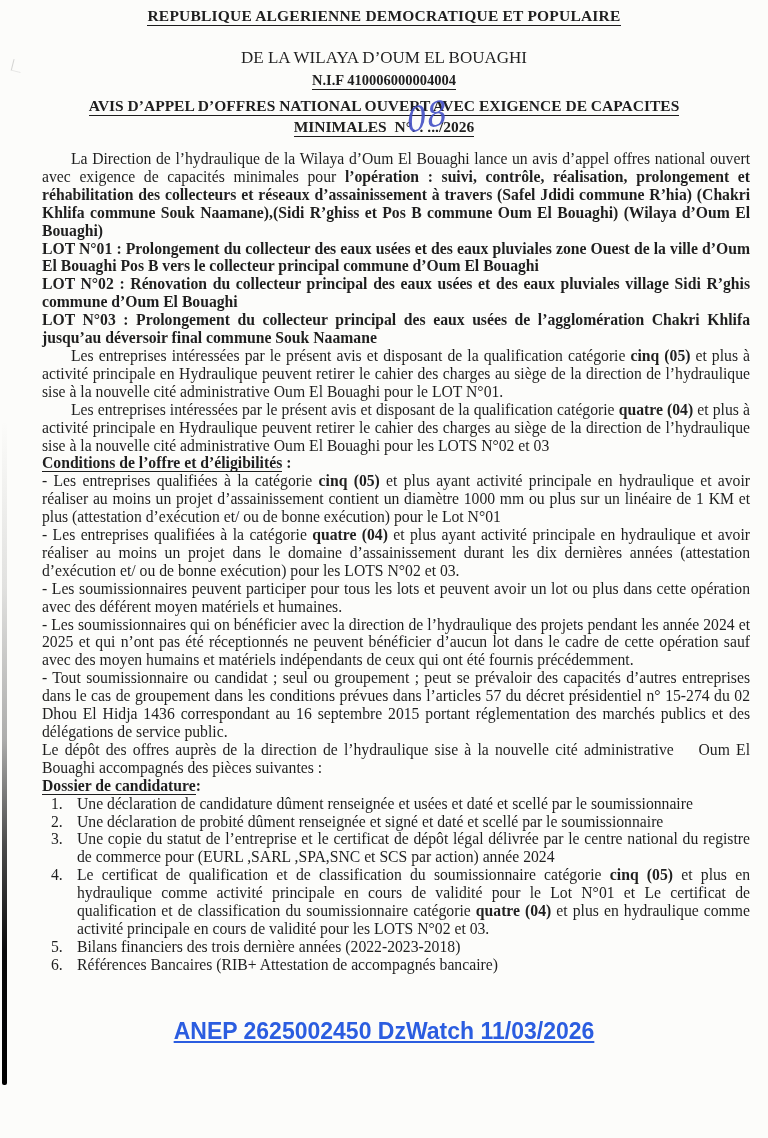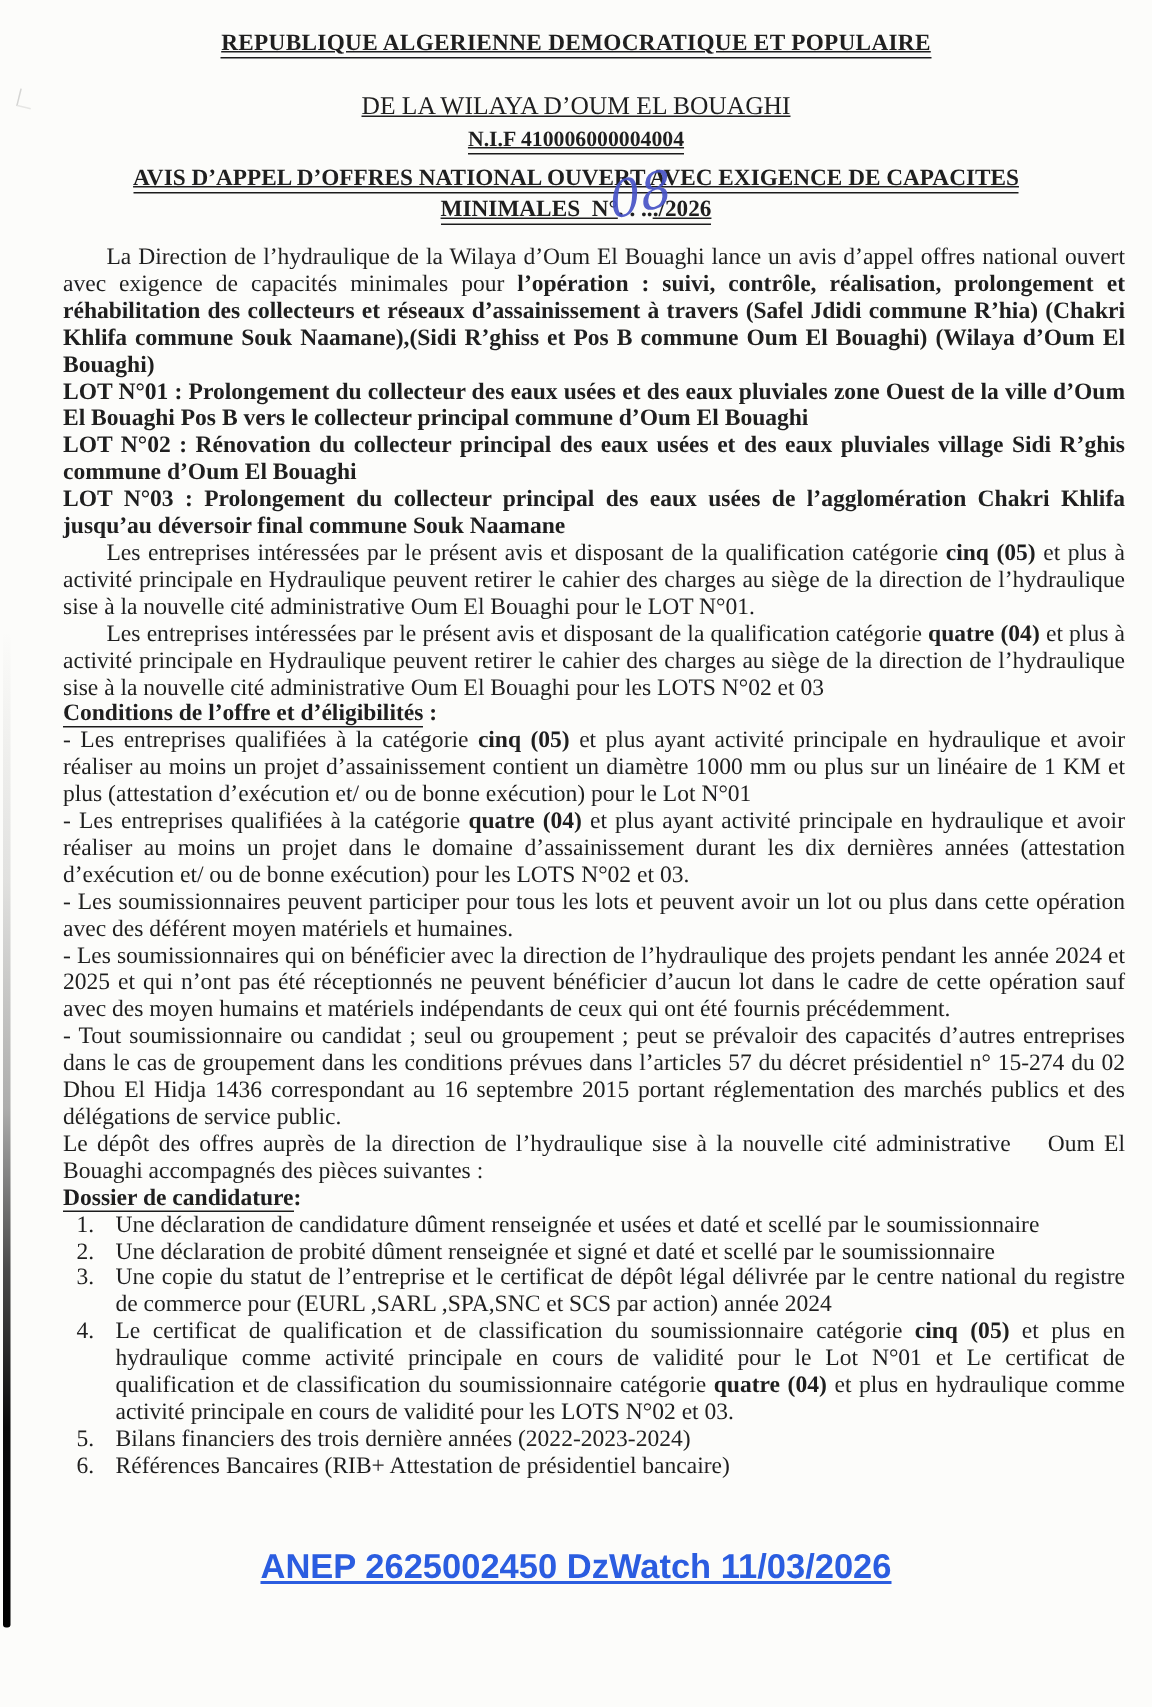--- a/index.html
+++ b/index.html
@@ -26,21 +26,21 @@
       #000 100%);
     border-radius:2px;
   }
   .artifact-tl{
     position:absolute;left:12px;top:60px;width:9px;height:11px;
     border-left:1.5px solid rgba(110,110,110,.5);
     border-bottom:1px solid rgba(140,140,140,.35);
     transform:rotate(14deg);opacity:.55;
   }
   
-  .headers{padding-top:20px;text-align:center;text-decoration:underline;}
+  .headers{padding-top:7px;text-align:center;}
   .u{border-bottom:1.6px solid #1c1c1c;padding-bottom:1px;}
   .republic{font-size:15.5px;font-weight:bold;letter-spacing:.2px;}
   .ministry{margin-top:23px;font-size:17px;line-height:20px;}
   .nif{margin-top:2px;font-size:14.5px;font-weight:bold;line-height:20px;}
   .notice-title{margin-top:5px;font-size:15.5px;font-weight:bold;line-height:21px;}
   .dots-wrap{position:relative;display:inline-block;}
   .ink{
     position:absolute;left:-6px;top:-16px;
     font-family:"DejaVu Serif", serif;
     font-style:italic;font-weight:normal;
@@ -139,25 +139,25 @@
       <li>
         <span class="num">3.</span>
         <span class="txt">Une copie du statut de l’entreprise et le certificat de dépôt légal délivrée par le centre national du registre de commerce pour (EURL ,SARL ,SPA,SNC et SCS par action) année 2024</span>
       </li>
       <li>
         <span class="num">4.</span>
         <span class="txt"><span>Le certificat de qualification et de classification du soumissionnaire catégorie </span><b>cinq (05)</b><span> et plus en hydraulique comme activité principale en cours de validité pour le Lot N°01 et Le certificat de qualification et de classification du soumissionnaire catégorie </span><b>quatre (04)</b><span> et plus en hydraulique comme activité principale en cours de validité pour les LOTS N°02 et 03.</span></span>
       </li>
       <li>
         <span class="num">5.</span>
-        <span class="txt">Bilans financiers des trois dernière années (2022-2023-2024)</span>
+        <span class="txt">Bilans financiers des trois dernière années (2022-2023-2018)</span>
       </li>
       <li>
         <span class="num">6.</span>
-        <span class="txt">Références Bancaires (RIB+ Attestation de présidentiel bancaire)</span>
+        <span class="txt">Références Bancaires (RIB+ Attestation de accompagnés bancaire)</span>
       </li>
     </ol>
   </main>
 
   <footer class="footer">
     <span>ANEP 2625002450 DzWatch 11/03/2026</span>
   </footer>
 
 </div>
 

